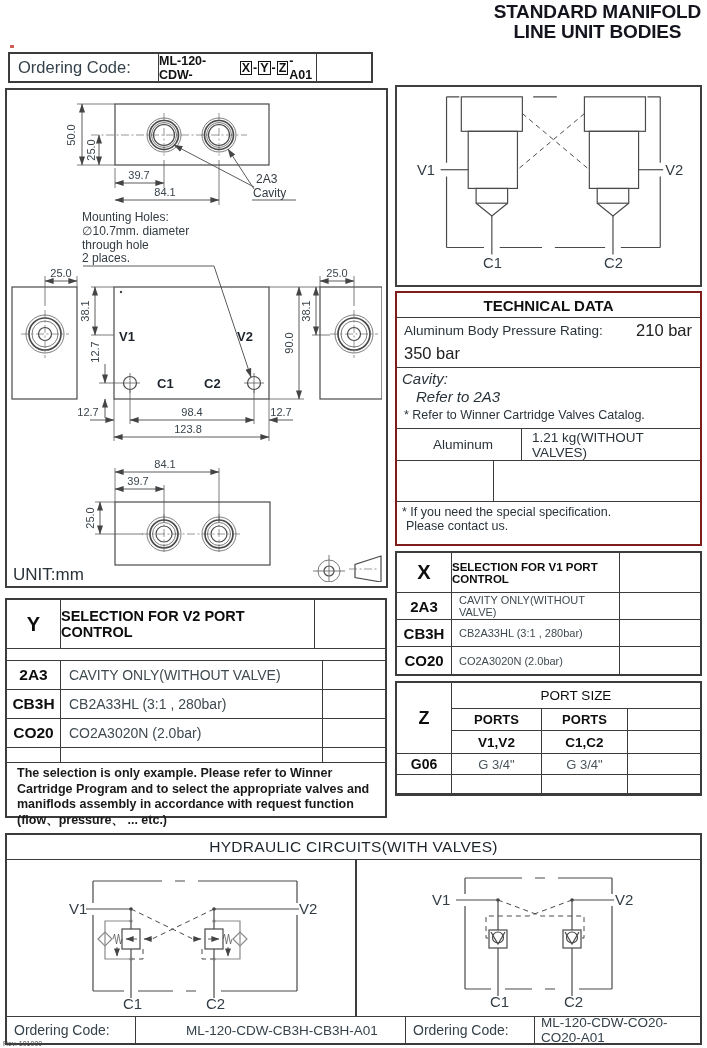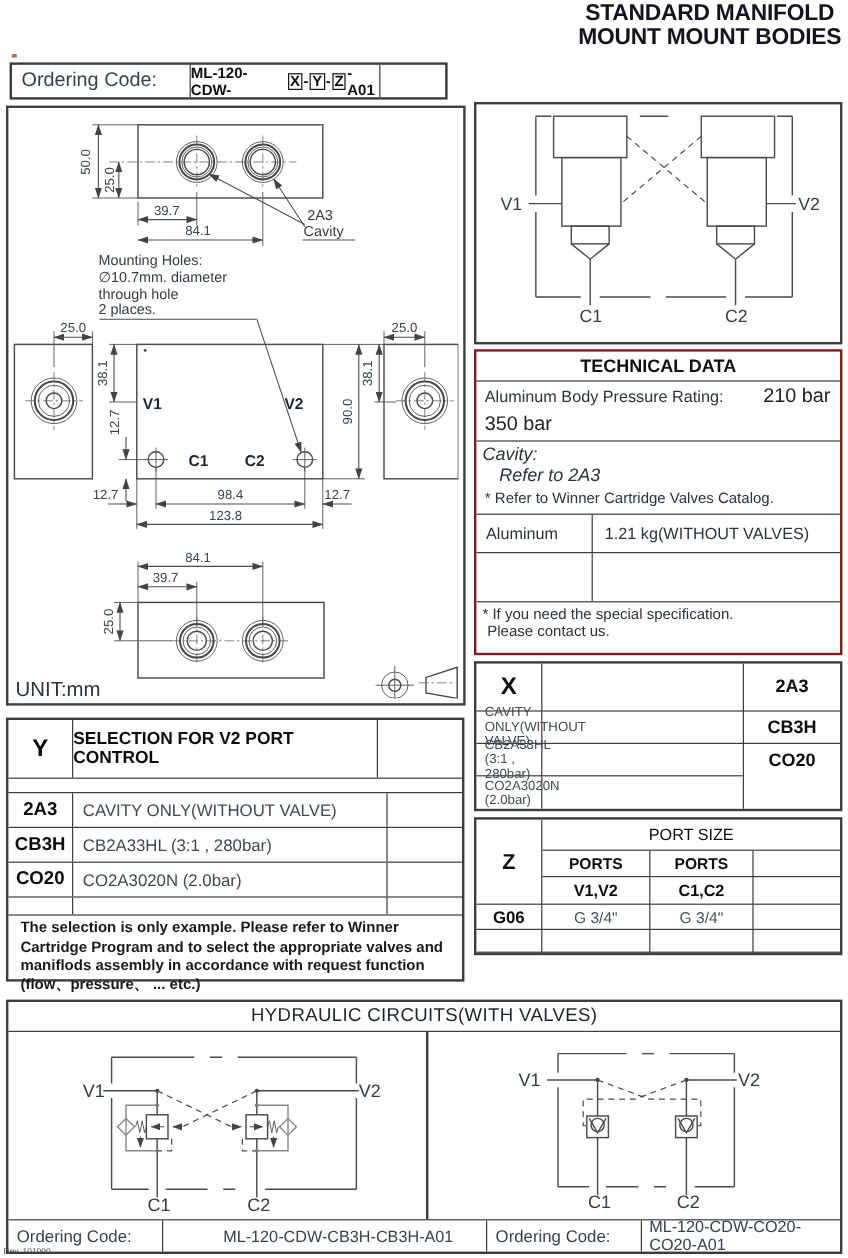--- a/index.html
+++ b/index.html
@@ -39,21 +39,21 @@
   .tech{top:291px;left:395px;width:303px;height:251px;border:2px solid #7f1d1d;}
   .tech .hd{height:24px;border-bottom:1.2px solid #3c3c3c;display:flex;align-items:center;
        justify-content:center;font-size:15px;font-weight:bold;color:#111;}
   .tech .r1{display:flex;align-items:center;justify-content:space-between;padding:3px 8px 0 7px;}
   .tech .r1 .l{font-size:13.5px;color:#2a333a;}
   .tech .r1 .v{font-size:16.5px;color:#222;}
   .tech .rule{border-bottom:1.5px solid #3c3c3c;margin-top:4px;}
   .tech .cav{padding:2px 7px 0 5px;font-size:15px;color:#2a333a;line-height:18px;font-style:italic;}
   .tech .cavnote{font-size:12.5px;color:#2a333a;padding:2px 4px 4px 7px;}
   .wtable{margin:2px 0 0 0;border-top:1.5px solid #3c3c3c;border-bottom:1.5px solid #3c3c3c;height:72px;}
-  .wtable .row1{height:31px;border-bottom:1px solid #3c3c3c;display:flex;}
+  .wtable .row1{height:31px;border-bottom:1px solid #3c3c3c;display:flex;padding-left:28px;}
   .wtable .row2{height:40px;display:flex;}
   .wtable .c1{width:88px;border-right:1px solid #3c3c3c;display:flex;align-items:center;padding-left:8px;
        font-size:13.5px;color:#2a333a;}
   .wtable .c2{flex:1;display:flex;align-items:center;padding-left:10px;font-size:13.5px;color:#2a333a;}
   .tech .fn{font-size:12.5px;color:#2a333a;padding:3px 0 0 5px;line-height:14px;}
   
   .keycell{font-weight:bold;color:#0d0d0d;display:flex;align-items:center;justify-content:center;}
   .gtbl{border:2px solid #3c3c3c;}
   
   .xtbl{top:551px;left:395px;width:303px;height:121px;display:grid;
@@ -103,21 +103,21 @@
   .ordrow .oc2{flex:1;border-right:none;padding-left:6px;font-size:13.5px;color:#35424b;}
   .footer{top:1040px;left:3px;font-size:7px;color:#444;}
 </style>
 </head>
 <body>
 
 <div class="page">
 
   <div class="abs title">
     <div>STANDARD MANIFOLD</div>
-    <div>MOUNT MOUNT BODIES</div>
+    <div>LINE UNIT BODIES</div>
   </div>
   <div class="abs reddot"></div>
 
   <div class="abs ordbox">
     <div class="lab">Ordering Code:</div>
     <div class="code">
       <span>ML-120-CDW-</span><span class="codebox">X</span>-<span class="codebox">Y</span>-<span class="codebox">Z</span><span>-A01</span>
     </div>
     <div style="flex:1"></div>
   </div>
@@ -343,20 +343,21 @@
       </div>
     </div>
     <div class="fn">
       <div>* If you need the special specification.</div>
       <div style="padding-left:4px;">Please contact us.</div>
     </div>
   </div>
 
   <div class="abs gtbl xtbl">
     <div class="xkey">X</div>
+    <div class="xhd">SELECTION FOR V1 PORT CONTROL</div>
     <div></div>
     <div class="xrk">2A3</div>
     <div class="xrd">CAVITY ONLY(WITHOUT VALVE)</div>
     <div></div>
     <div class="xrk">CB3H</div>
     <div class="xrd">CB2A33HL (3:1 , 280bar)</div>
     <div></div>
     <div class="xrk">CO20</div>
     <div class="xrd">CO2A3020N (2.0bar)</div>
     <div></div>

